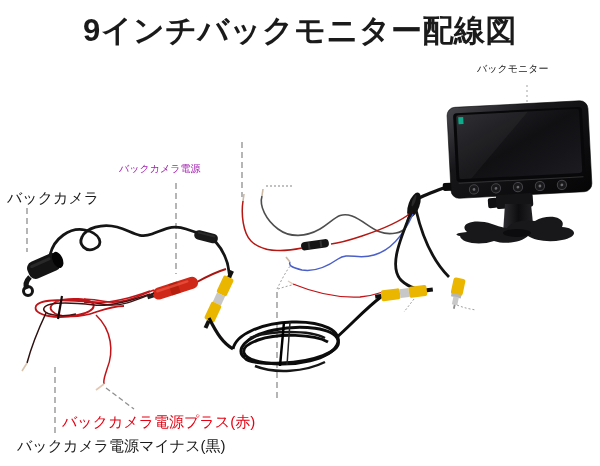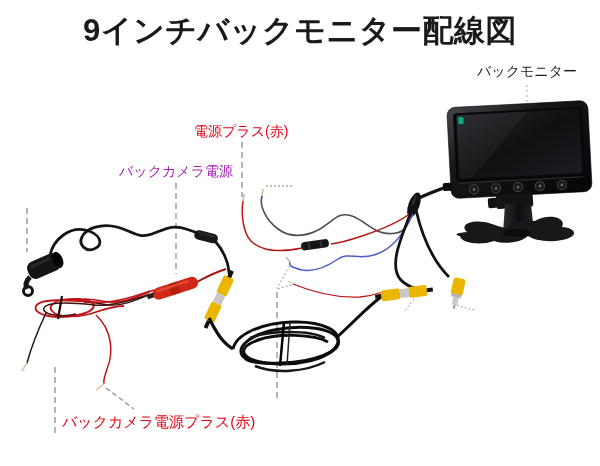--- a/index.html
+++ b/index.html
@@ -1,21 +1,21 @@
 <!DOCTYPE html>
 <html><head>
 <meta charset="utf-8">
 <style>
   html,body{margin:0;padding:0;background:#fff;}
   .stage{position:relative;width:600px;height:466px;background:#ffffff;overflow:hidden;
          font-family:"Liberation Sans",sans-serif;}
   .stage svg{position:absolute;left:0;top:0;}
   .title{position:absolute;top:10px;left:0;width:600px;text-align:center;
          font-size:31px;font-weight:700;color:#000;letter-spacing:.5px;}
-  .lbl{position:absolute;font-size:14px;line-height:1.2;color:#1a1a1a;white-space:nowrap;}
+  .lbl{position:absolute;font-size:10px;line-height:1.2;color:#1a1a1a;white-space:nowrap;}
   .lbl.big{font-size:15px;}
 </style>
 </head>
 <body>
 
 <div class="stage">
 
   <svg width="600" height="466" viewBox="0 0 600 466">
     <defs>
       <linearGradient id="gMon" x1="0" y1="0" x2="1" y2="1">
@@ -184,24 +184,25 @@
         <path fill="#18181b" d="M467,232 C458,224 474,218 492,224 C498,226 504,228 507,228 C510,223 521,219 535,221 C548,213 567,217 562,227 C577,228 579,237 562,240 C548,243 534,240 528,236 C522,242 506,245 494,241 C480,246 461,243 460,236 C452,234 459,233 467,232 Z"></path>
         <ellipse cx="517" cy="233" rx="14" ry="4" fill="#0c0c0e"></ellipse>
       </g>
     </g>
   </svg>
 
   <div class="title" style="color: rgb(26, 26, 26);">9インチバックモニター配線図</div>
 
   <div class="lbl" style="left: 477px; top: 63px; color: rgb(26, 26, 26);">バックモニター</div>
 
-
-  <div class="lbl" style="left: 194px; top: 123px; color: rgb(230, 0, 18);">電源プラス(赤)</div>
+  <div class="lbl big" style="left: 7px; top: 189px; color: rgb(26, 26, 26);">バックカメラ</div>
+
 
   <div class="lbl" style="left: 119px; top: 163px; color: #a21caf;">バックカメラ電源</div>
 
 
 
 
   <div class="lbl big" style="left: 62px; top: 413px; color: rgb(230, 0, 18);">バックカメラ電源プラス(赤)</div>
 
+  <div class="lbl big" style="left: 17px; top: 437px; color: rgb(26, 26, 26);">バックカメラ電源マイナス(黒)</div>
 
 </div>
 
 </body></html>

